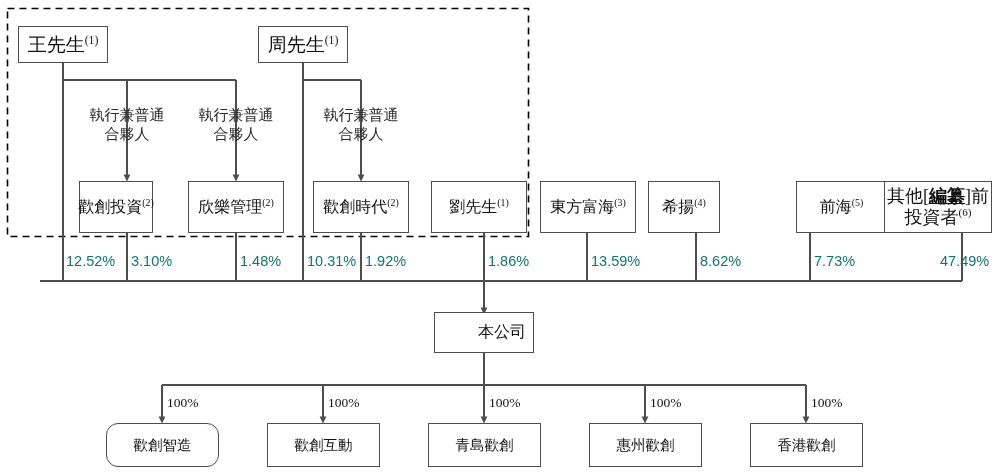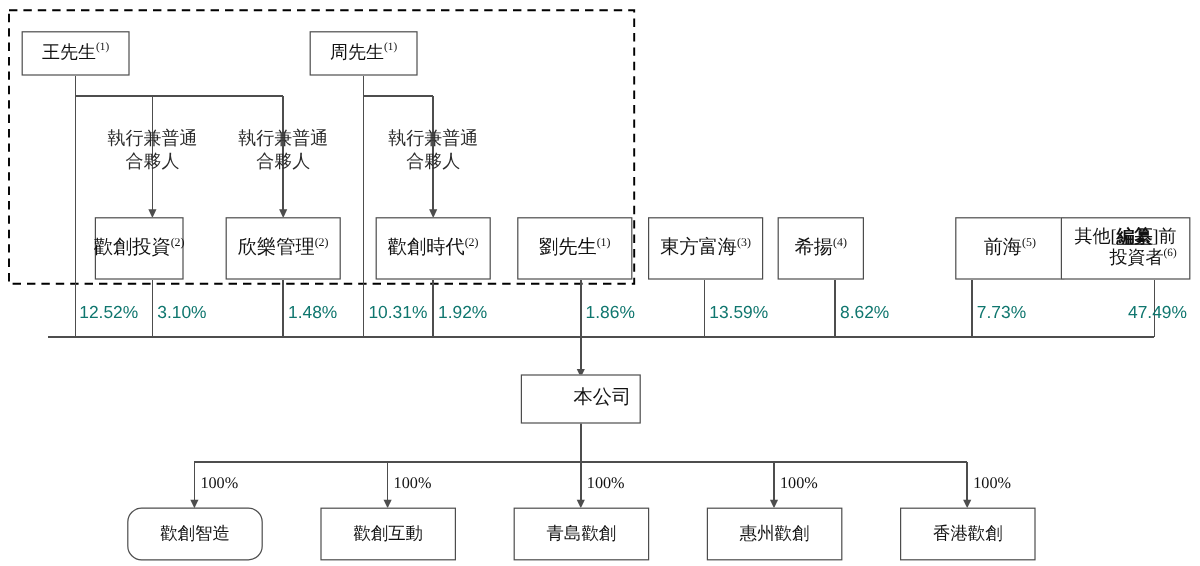--- a/index.html
+++ b/index.html
@@ -34,23 +34,23 @@
     justify-content: center;
     text-align: center;
     color: #111111;
     line-height: 1.15;
     font-family: "Liberation Serif", "DejaVu Serif", serif;
   }
   .node-box .lbl {
     display: inline-block;
     white-space: nowrap;
   }
-  .node-lvl1 { font-size: 15px; }
+  .node-lvl1 { font-size: 19px; }
   .node-lvl2 { font-size: 16px; }
-  .node-lvl2b { font-size: 15px; text-align: right; }
+  .node-lvl2b { font-size: 18px; }
   .node-company { font-size: 16px; padding-left: 36px; }
   .node-sub { font-size: 14.5px; }
   sup.fn {
     font-size: 0.62em;
     vertical-align: super;
     line-height: 0;
   }
   .edit-mark {
     font-weight: bold;
     text-decoration: underline;

